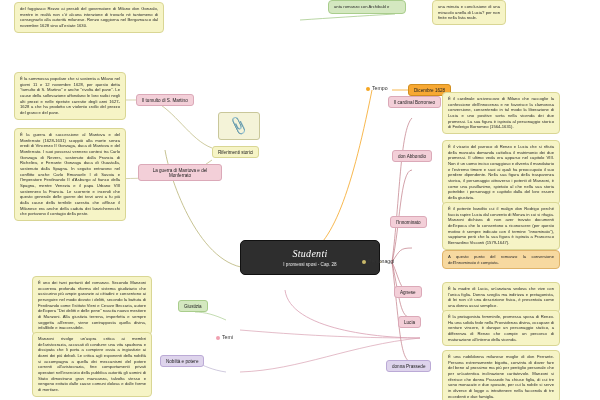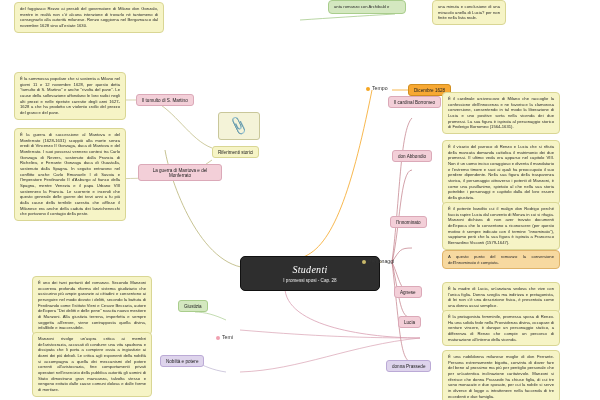--- a/index.html
+++ b/index.html
@@ -155,21 +155,21 @@
   <div class="attach-icon" style="left:218px; top:112px;">
     <span class="clip">📎</span>
   </div>
 
   <div class="pill" style="left:212px; top:146px; background:#f6f4c6; border-color:#d9d694;">Riferimenti storici</div>
 
   <div class="pill" style="left:178px; top:300px; background:#d4e8c0; border-color:#a9cd8c;">Giustizia</div>
 
   <div class="pill" style="left:160px; top:355px; background:#ded4ec; border-color:#bbaad6;">Nobiltà e potere</div>
 
-  <div id="center-node" style="left:240px; top:240px; width:118px;margin-top:16px;">
+  <div id="center-node" style="left:240px; top:240px; width:118px;">
     <div class="ctitle">Studenti</div>
     <div class="csub">I promessi sposi - Cap. 28</div>
   </div>
 
   <div class="branch-label" style="left:366px; top:85px;">
     <span class="bullet" style="background:#f5a623;"></span><span>Tempo</span>
   </div>
 
   <div class="branch-label" style="left:362px; top:258px;">
     <span class="bullet" style="background:#c9b96a;"></span><span>Personaggi</span>

